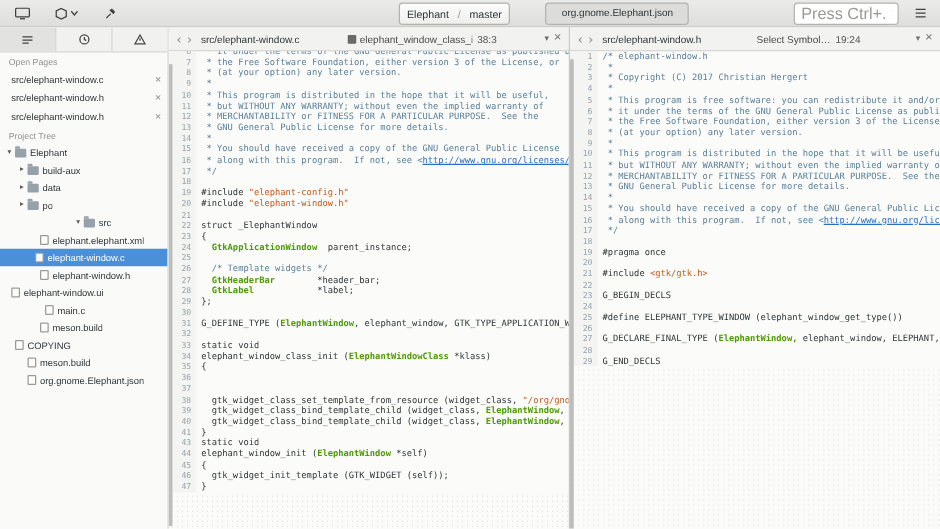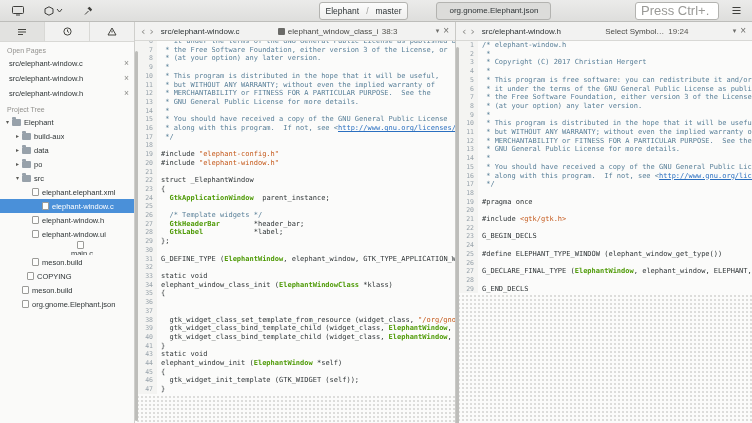--- a/index.html
+++ b/index.html
@@ -196,56 +196,56 @@
         <div class="tree-row" style="padding-left: 13px;">
           <span class="expander">▸</span>
           <span class="fo"></span>
           <span class="tree-label">data</span>
         </div>
         <div class="tree-row" style="padding-left: 13px;">
           <span class="expander">▸</span>
           <span class="fo"></span>
           <span class="tree-label">po</span>
         </div>
-        <div class="tree-row" style="padding-left: 13px;">
+        <div class="tree-row" style="padding-left: 13px; justify-content: center;">
           <span class="expander">▾</span>
           <span class="fo"></span>
           <span class="tree-label">src</span>
         </div>
         <div class="tree-row" style="padding-left: 23px;">
           <span class="expander"></span>
           <span class="fi"></span>
           <span class="tree-label">elephant.elephant.xml</span>
         </div>
-        <div class="tree-row sel" style="padding-left: 33px;">
+        <div class="tree-row sel" style="padding-left: 19px;">
           <span class="expander"></span>
           <span class="fi"></span>
           <span class="tree-label">elephant-window.c</span>
         </div>
         <div class="tree-row" style="padding-left: 23px;">
           <span class="expander"></span>
           <span class="fi"></span>
           <span class="tree-label">elephant-window.h</span>
         </div>
+        <div class="tree-row" style="">
+          <span class="expander"></span>
+          <span class="fi"></span>
+          <span class="tree-label">elephant-window.ui</span>
+        </div>
+        <div class="tree-row" style="padding-left: 27px;">
+          <span class="expander"></span>
+          <span class="fi"></span>
+          <span class="tree-label">main.c</span>
+        </div>
         <div class="tree-row" style="padding-left: 23px;">
           <span class="expander"></span>
           <span class="fi"></span>
-          <span class="tree-label">elephant-window.ui</span>
-        </div>
-        <div class="tree-row" style="padding-left: 27px; flex-direction: column;">
-          <span class="expander"></span>
-          <span class="fi"></span>
-          <span class="tree-label">main.c</span>
-        </div>
-        <div class="tree-row" style="padding-left: 23px;">
-          <span class="expander"></span>
-          <span class="fi"></span>
           <span class="tree-label">meson.build</span>
         </div>
-        <div class="tree-row" style="padding-left: 18px;">
+        <div class="tree-row" style="padding-left: 3px;">
           <span class="expander"></span>
           <span class="fi"></span>
           <span class="tree-label">COPYING</span>
         </div>
         <div class="tree-row" style="padding-left: 13px;">
           <span class="expander"></span>
           <span class="fi"></span>
           <span class="tree-label">meson.build</span>
         </div>
         <div class="tree-row" style="padding-left: 13px;">

